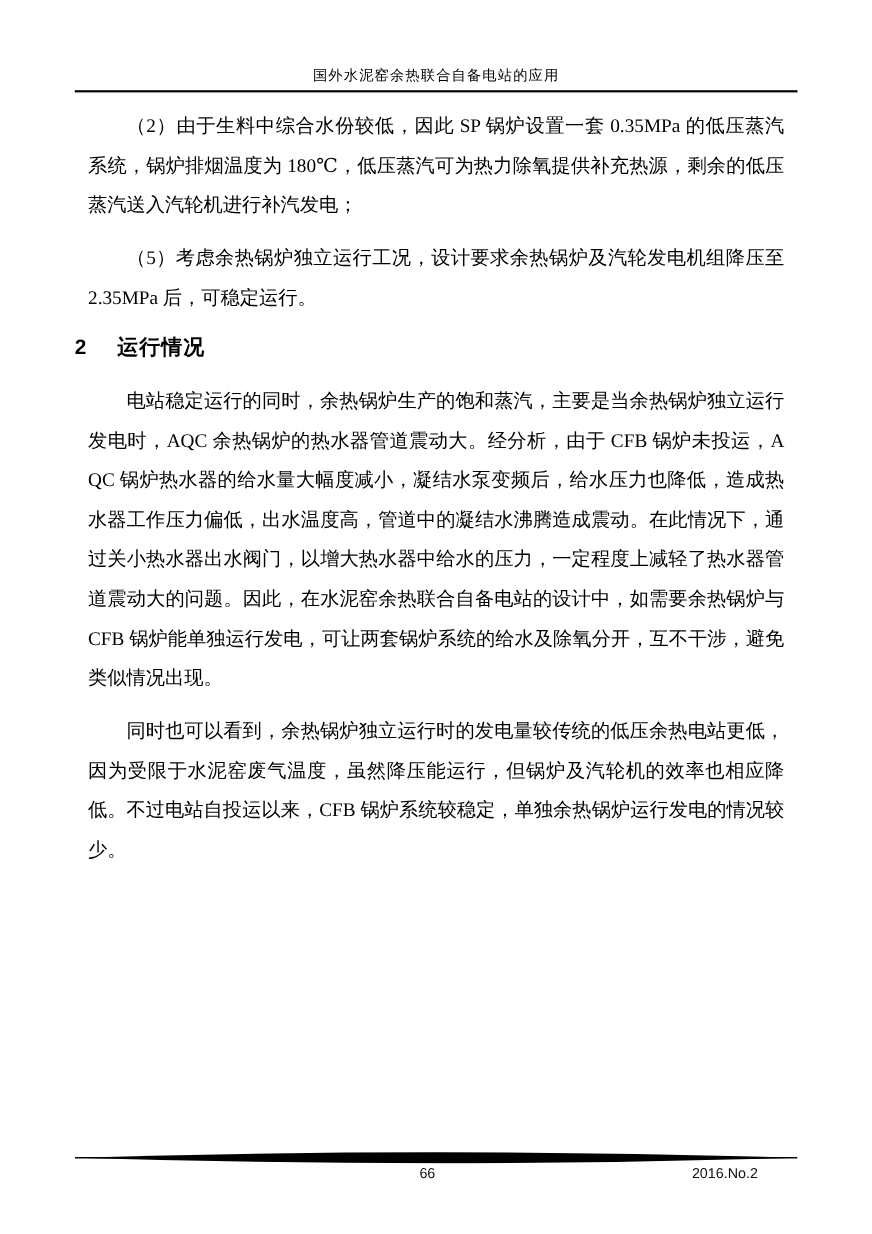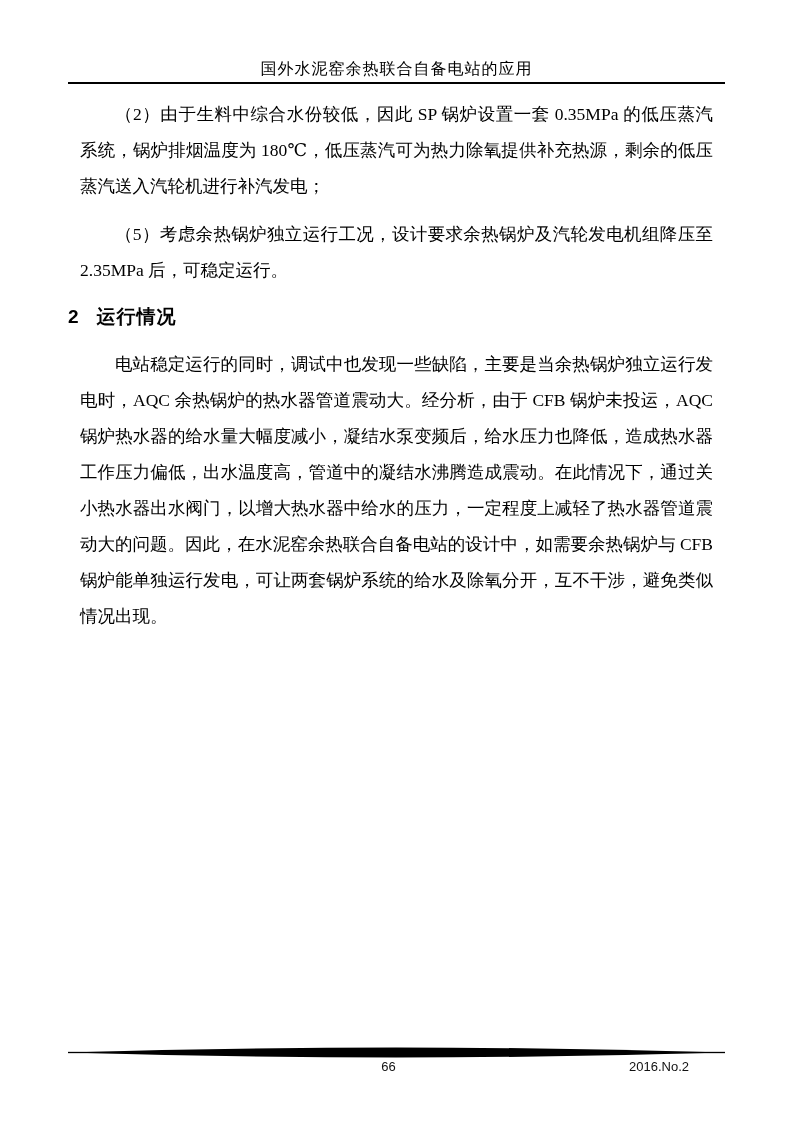--- a/index.html
+++ b/index.html
@@ -12,21 +12,21 @@
     font-family: "Liberation Serif", "DejaVu Serif", serif;
     overflow: hidden;
   }
   
   .running-header {
     position: absolute;
     left: 68px; right: 68px; top: 59px;
   }
   .running-title {
     text-align: center;
-    font-size: 16px;
+    font-size: 13px;
     letter-spacing: 1px;
     line-height: 20px;
     color: #000000;
   }
   .header-rule {
     margin-top: 3px;
     border-top: 2px solid #000000;
     height: 0;
   }
   
@@ -45,21 +45,21 @@
   }
   .section-heading {
     margin: 6px 0 2px 0;
     font-size: 19px;
     font-weight: bold;
     line-height: 34px;
     font-family: "Liberation Sans", "DejaVu Sans", sans-serif;
     color: #000000;
   }
   .sec-num { display: inline-block; }
-  .sec-title { display: inline-block; margin-left: 18px; letter-spacing: 1px; }
+  .sec-title { display: inline-block; margin-left: 28px; letter-spacing: 1px; }
   
   .footer-divider {
     position: absolute;
     left: 68px; right: 68px; top: 1047px;
     height: 11px;
   }
   .footer-divider svg { display: block; width: 100%; height: 11px; }
   .footer-meta {
     position: absolute;
     left: 68px; right: 68px; top: 1058px;
@@ -91,21 +91,22 @@
   </header>
 
   <main class="content">
     <p class="body-para">（2）由于生料中综合水份较低，因此 SP 锅炉设置一套 0.35MPa 的低压蒸汽系统，锅炉排烟温度为 180℃，低压蒸汽可为热力除氧提供补充热源，剩余的低压蒸汽送入汽轮机进行补汽发电；</p>
     <p class="body-para">（5）考虑余热锅炉独立运行工况，设计要求余热锅炉及汽轮发电机组降压至 2.35MPa 后，可稳定运行。</p>
 
     <h2 class="section-heading">
       <span class="sec-num">2</span><span class="sec-title">运行情况</span>
     </h2>
 
-    <p class="body-para">电站稳定运行的同时，调试中也发现一些缺陷，主要是当余热锅炉独立运行发电时，AQC 余热锅炉的热水器管道震动大。经分析，由于 CFB 锅炉未投运，AQC 锅炉热水器的给水量大幅度减小，凝结水泵变频后，给水压力也降低，造成热水器工作压力偏低，出水温度高，管道中的凝结水沸腾造成震动。在此情况下，通过关小热水器出水阀门，以增大热水器中给水的压力，一定程度上减轻了热水器管道震动大的问题。因此，在水泥窑余热联合自备电站的设计中，如需要余热锅炉与 CFB 锅炉能单独运行发电，可让两套锅炉系统的给水及除氧分开，互不干涉，避免类似情况出现。</p>
+    <p class="body-para">电站稳定运行的同时，余热锅炉生产的饱和蒸汽，主要是当余热锅炉独立运行发电时，AQC 余热锅炉的热水器管道震动大。经分析，由于 CFB 锅炉未投运，AQC 锅炉热水器的给水量大幅度减小，凝结水泵变频后，给水压力也降低，造成热水器工作压力偏低，出水温度高，管道中的凝结水沸腾造成震动。在此情况下，通过关小热水器出水阀门，以增大热水器中给水的压力，一定程度上减轻了热水器管道震动大的问题。因此，在水泥窑余热联合自备电站的设计中，如需要余热锅炉与 CFB 锅炉能单独运行发电，可让两套锅炉系统的给水及除氧分开，互不干涉，避免类似情况出现。</p>
+    <p class="body-para">同时也可以看到，余热锅炉独立运行时的发电量较传统的低压余热电站更低，因为受限于水泥窑废气温度，虽然降压能运行，但锅炉及汽轮机的效率也相应降低。不过电站自投运以来，CFB 锅炉系统较稳定，单独余热锅炉运行发电的情况较少。</p>
   </main>
 
   <footer>
     <div class="footer-divider">
       <svg viewBox="0 0 657 10" preserveAspectRatio="none" xmlns="http://www.w3.org/2000/svg">
         <rect x="0" y="4.4" width="657" height="1.2" fill="#000000"></rect>
         <path d="M0,5 Q328.5,-4 657,5 Q328.5,14 0,5 Z" fill="#000000"></path>
       </svg>
     </div>
     <div class="footer-meta">

